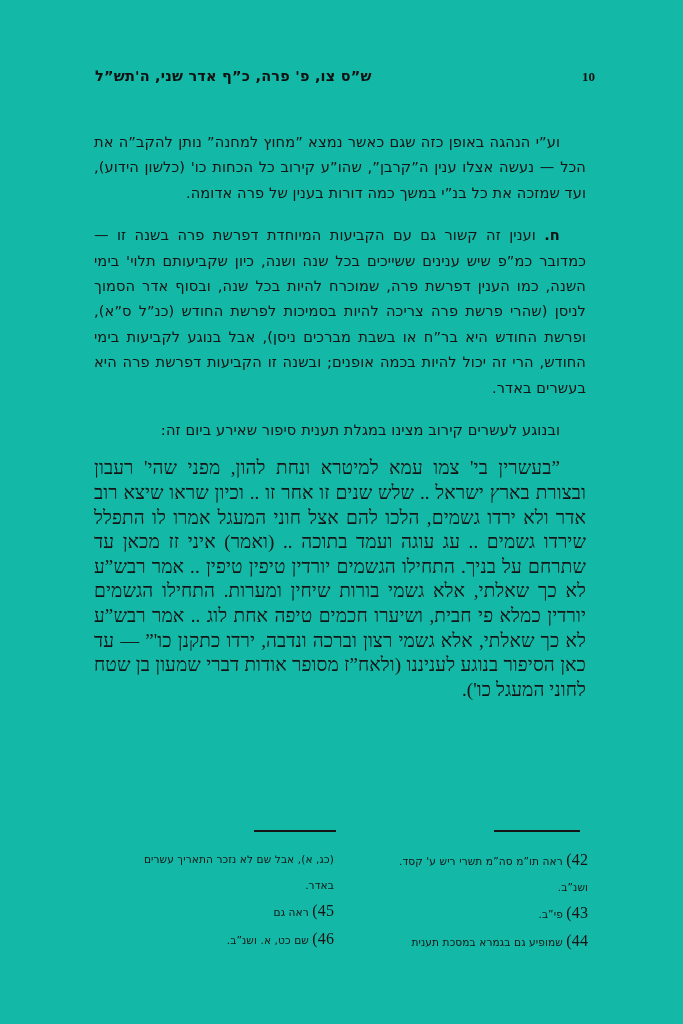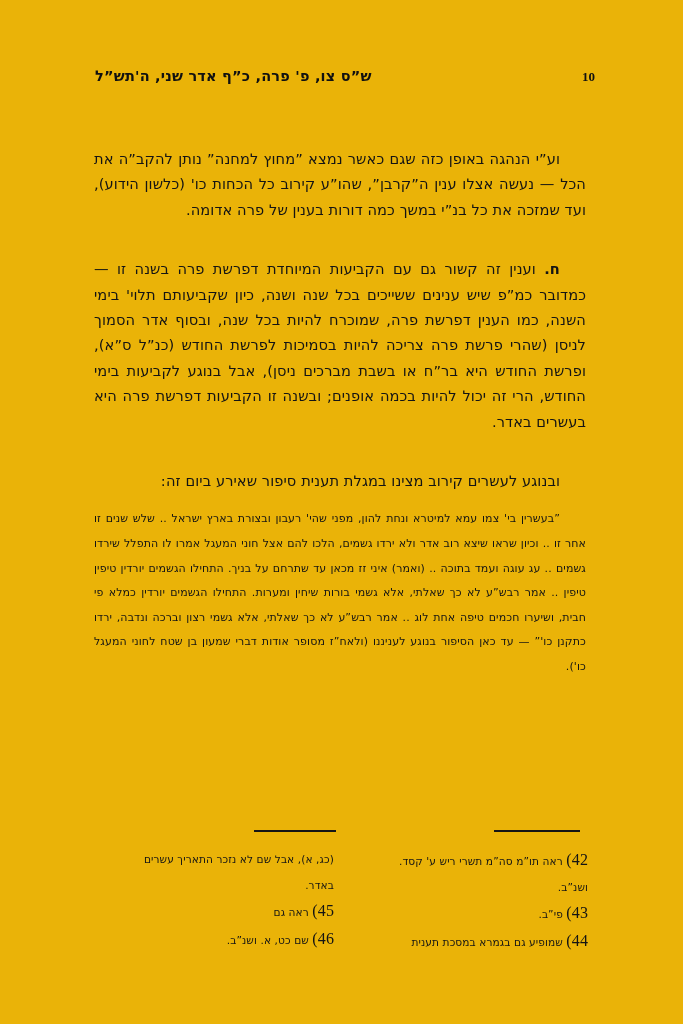--- a/index.html
+++ b/index.html
@@ -12,21 +12,21 @@
     width: 683px;
     height: 1024px;
     font-family: "DejaVu Sans", "Liberation Sans", sans-serif;
     color: #141414;
     position: relative;
     overflow: hidden;
   }
   .page {
     position: absolute;
     inset: 0;
-    background: #eab308;
+    background: #14b8a6;
   }
   
   .header {
     position: absolute;
     top: 68px;
     left: 95px;
     right: 88px;
     height: 26px;
     display: flex;
     flex-direction: row-reverse;
@@ -59,24 +59,24 @@
     text-align: justify;
   }
   p.para {
     margin: 0 0 0 0;
     font-size: 14.6px;
     line-height: 25.4px;
     text-align: justify;
     text-justify: inter-word;
     letter-spacing: 0.1px;
   }
-  p.para.gap    { margin-top: 34px; }
+  p.para.gap    { margin-top: 17px; }
   p.para.gap-sm { margin-top: 14px; }
   p.indent { text-indent: 26px; }
-  p.quote  { font-size: 11px; line-height: 24.6px; }
+  p.quote  { font-size: 19px; line-height: 24.6px; font-family: Liberation Serif, serif; }
   .sect-letter { font-weight: bold; }
   
   .fn-rules {
     position: absolute;
     top: 830px;
     left: 95px;
     right: 95px;
     height: 3px;
   }
   .fn-rule {

